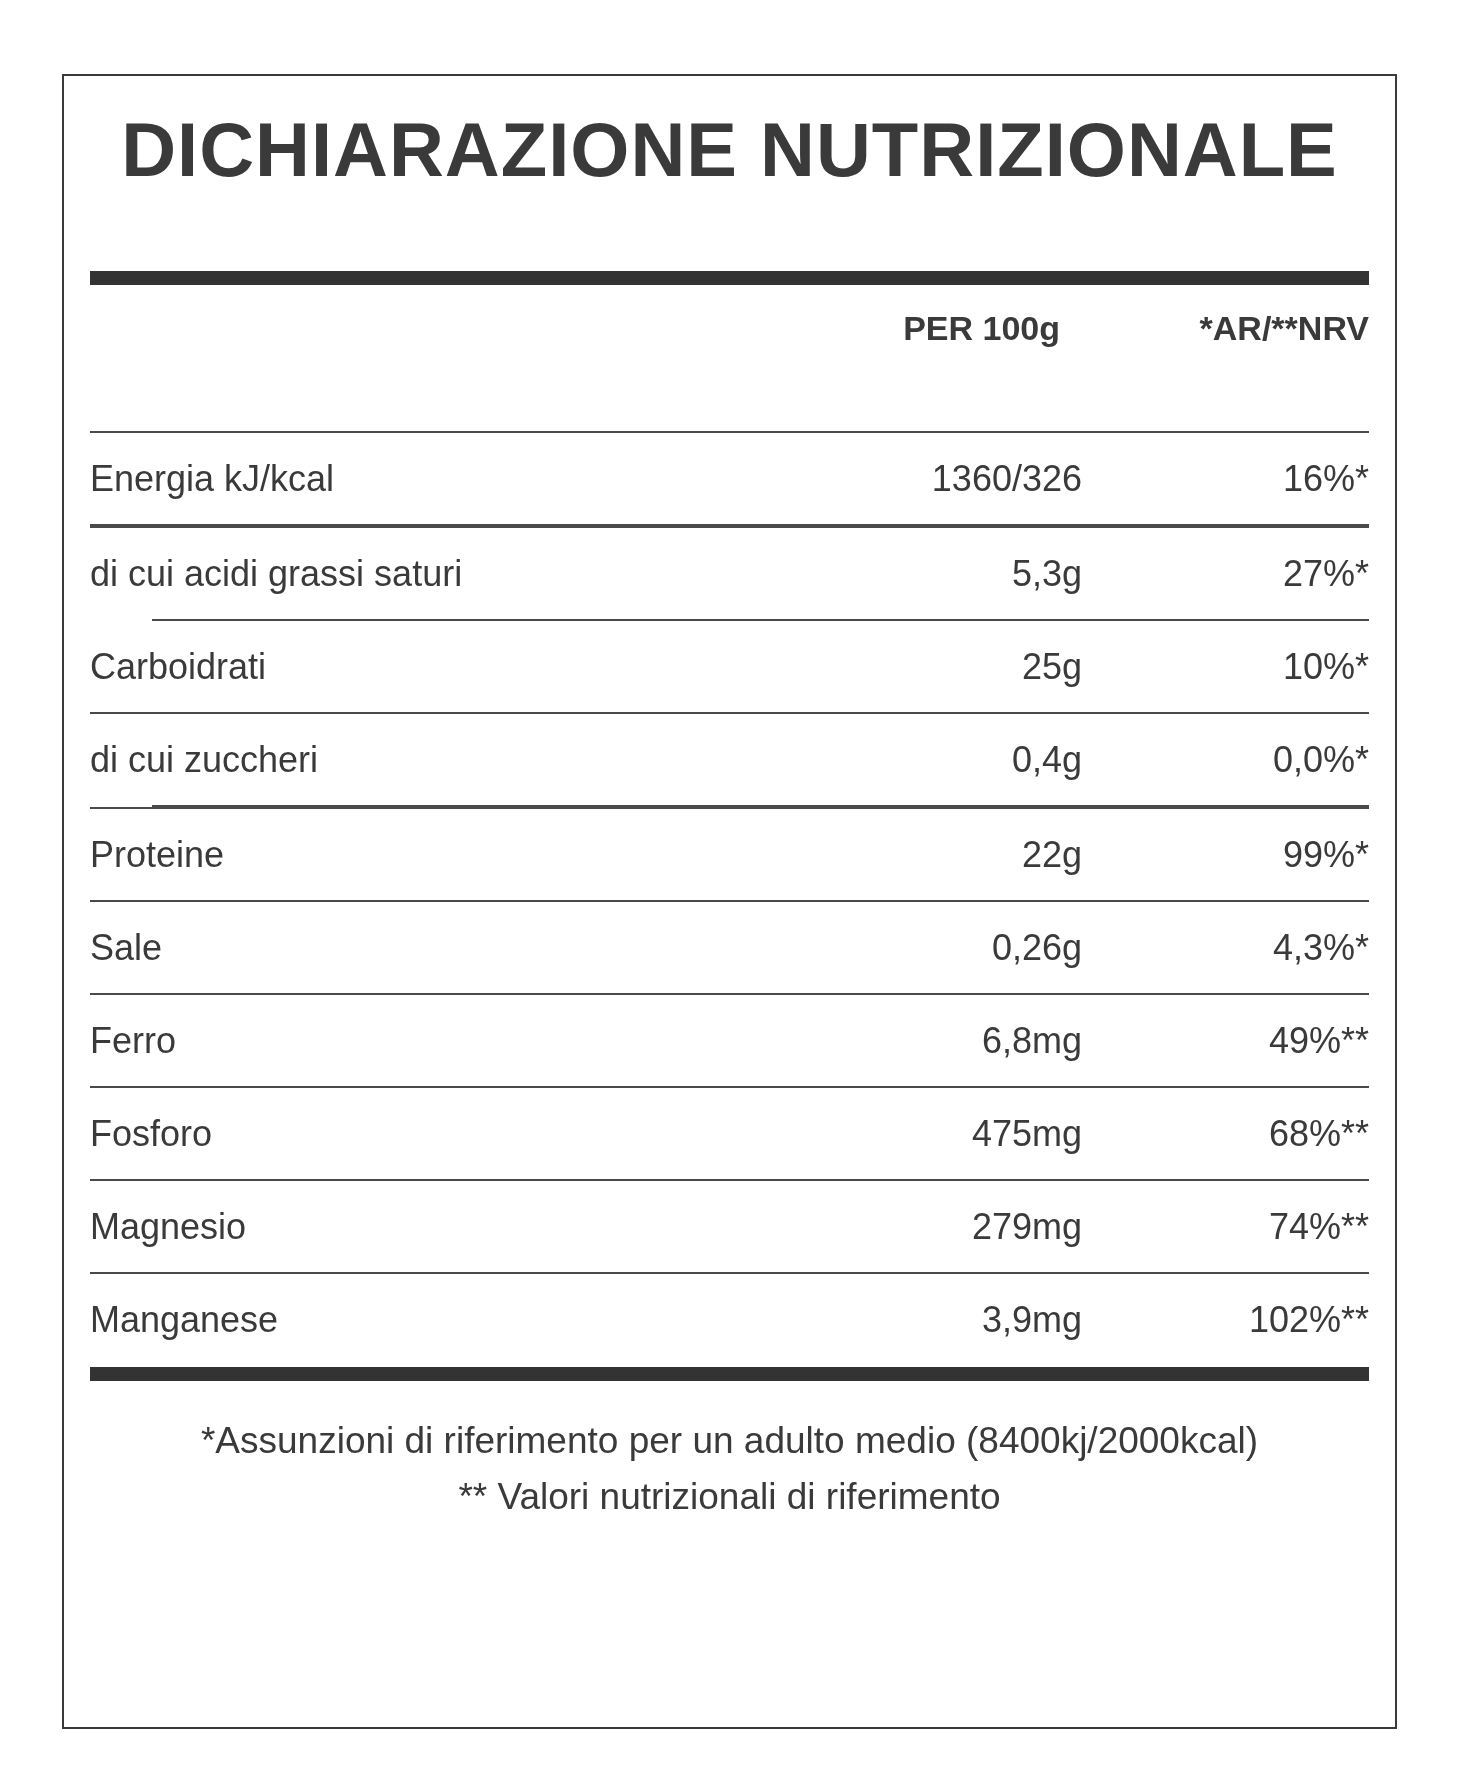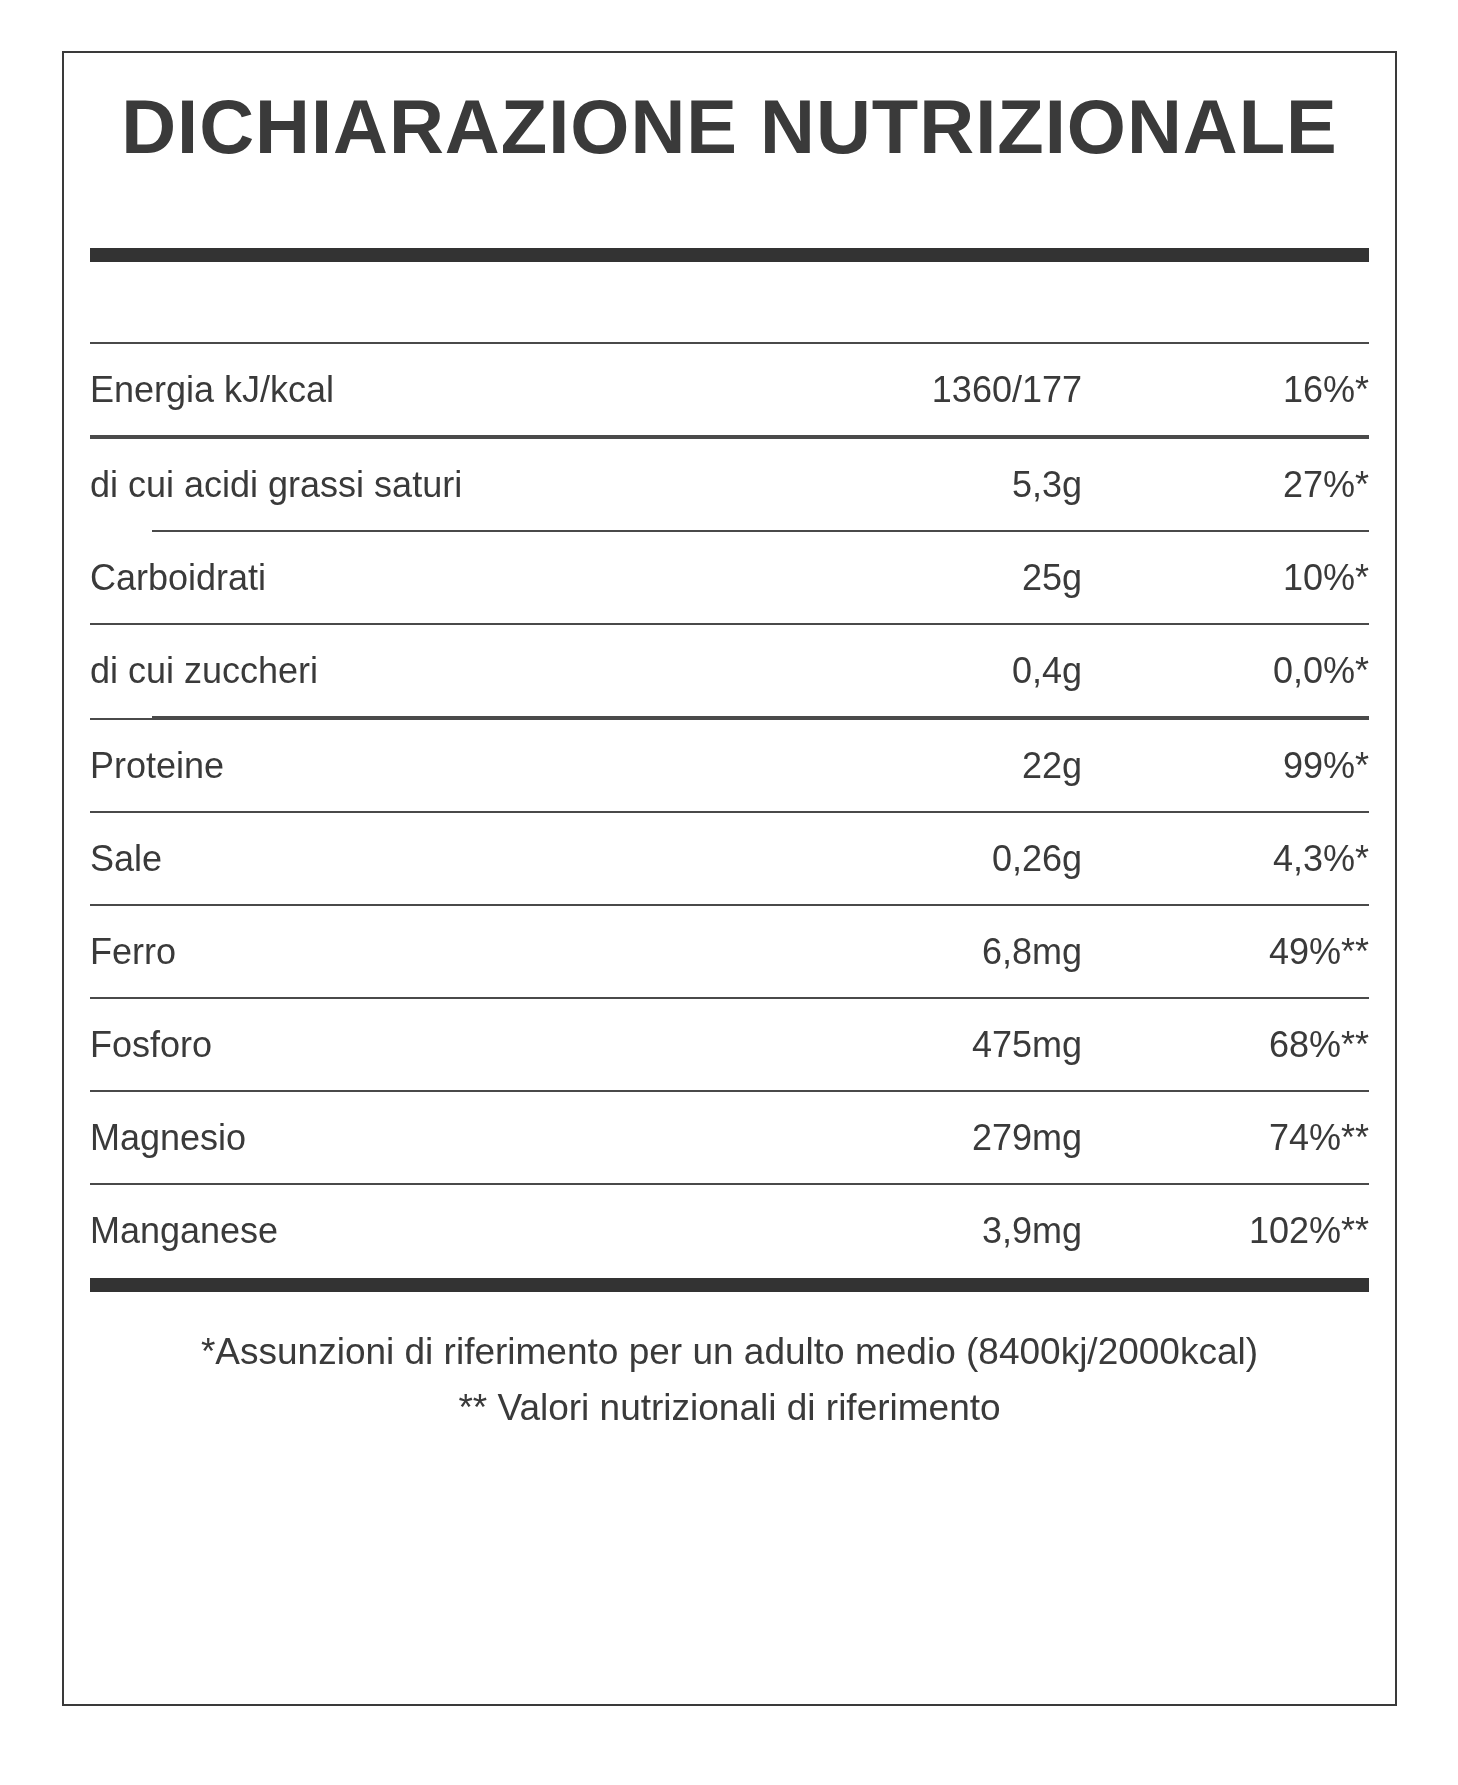--- a/index.html
+++ b/index.html
@@ -3,21 +3,21 @@
 <meta charset="utf-8">
 <style>
   * { margin:0; padding:0; box-sizing:border-box; }
   html, body { width:1458px; height:1785px; background:#ffffff; overflow:hidden; }
   body {
     font-family:"Liberation Sans","DejaVu Sans",sans-serif;
     color:#3a3a3a;
     position:relative;
   }
   .sheet {
-    position:absolute; left:62px; top:51px;
+    position:absolute; left:62px; top:74px;
     width:1335px; height:1655px;
     border:2px solid #3a3a3a;
     background:#ffffff;
     padding:0 26px;
   }
   .title {
     margin-top:36px;
     text-align:center;
     font-weight:bold;
     font-size:76px;
@@ -53,27 +53,32 @@
 </style>
 </head>
 <body>
 
 <div class="sheet">
 
   <div class="title">DICHIARAZIONE NUTRIZIONALE</div>
 
   <div class="bar bar-top"></div>
 
+  <div class="thead">
+    <span class="col-label"></span>
+    <span class="col-amount">PER 100g</span>
+    <span class="col-nrv">*AR/**NRV</span>
+  </div>
 
   <div class="sep thead-sep"></div>
 
   <div>
       <div class="row">
         <span class="col-label">Energia kJ/kcal</span>
-        <span class="col-amount">1360/177</span>
+        <span class="col-amount">1360/326</span>
         <span class="col-nrv">16%*</span>
       </div>
       <div class="sep"></div>
       <div class="sep"></div>
       <div class="row">
         <span class="col-label">di cui acidi grassi saturi</span>
         <span class="col-amount">5,3g</span>
         <span class="col-nrv">27%*</span>
       </div>
       <div class="sep indented"></div>

